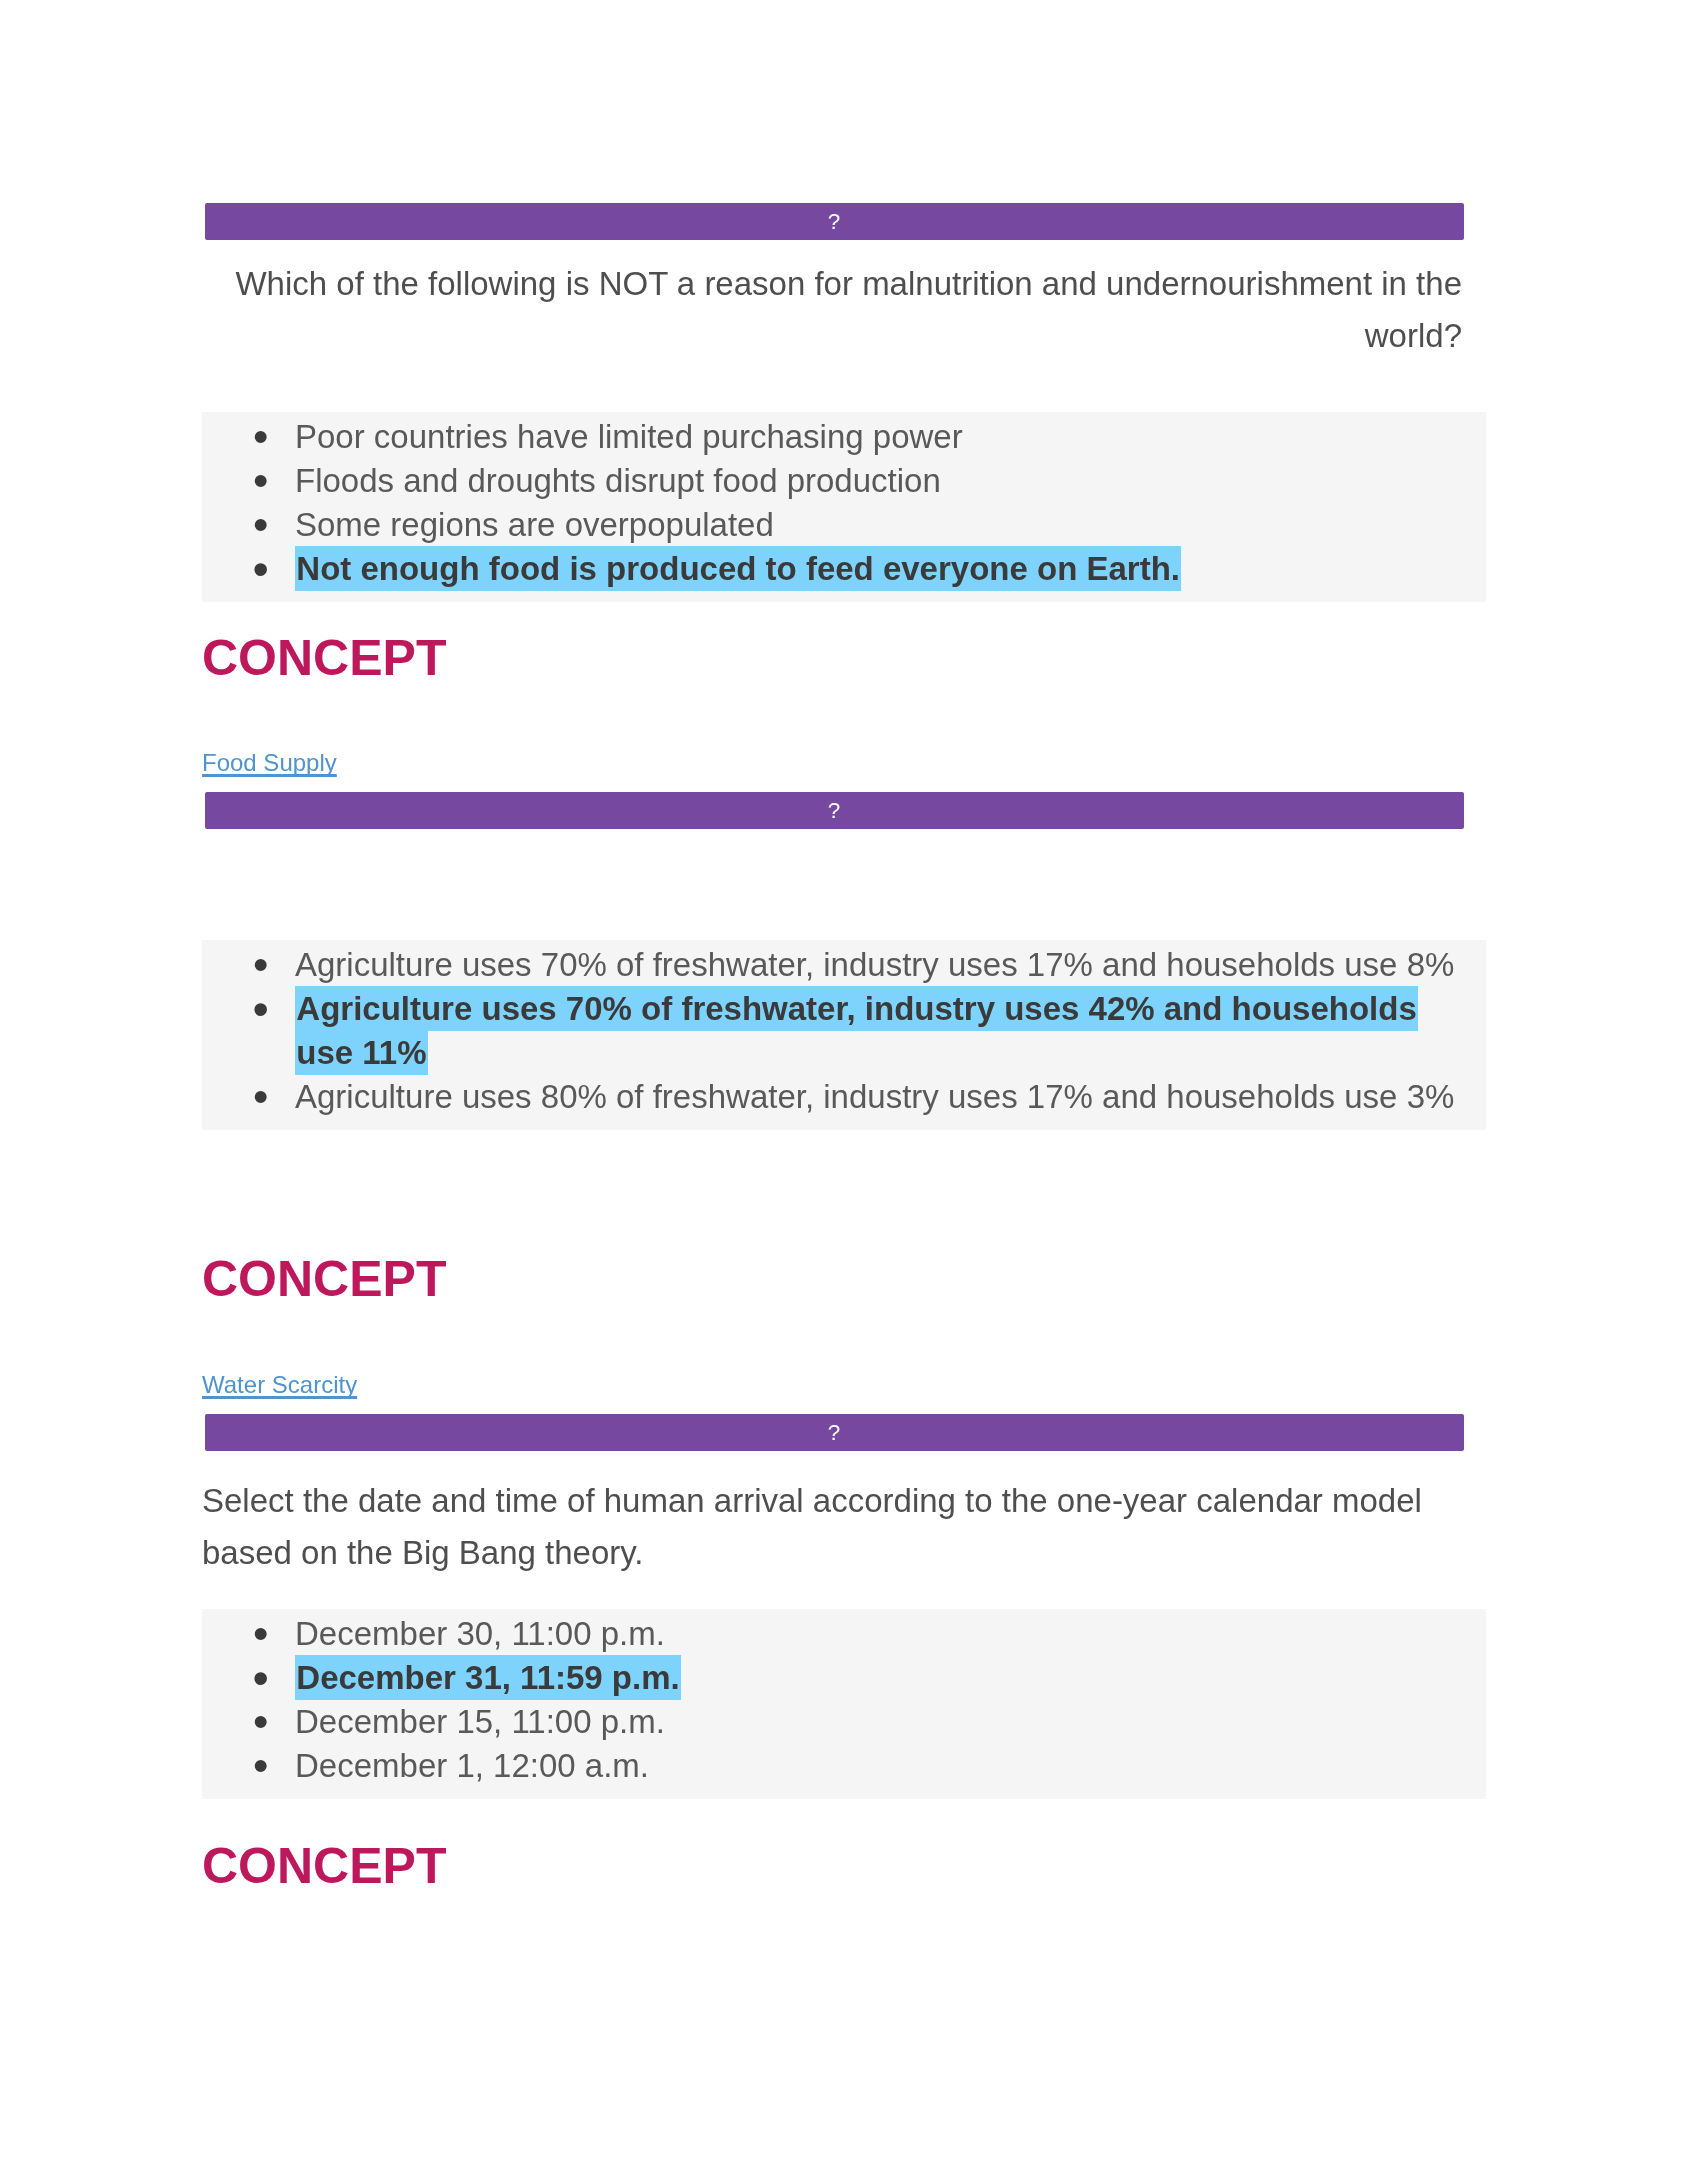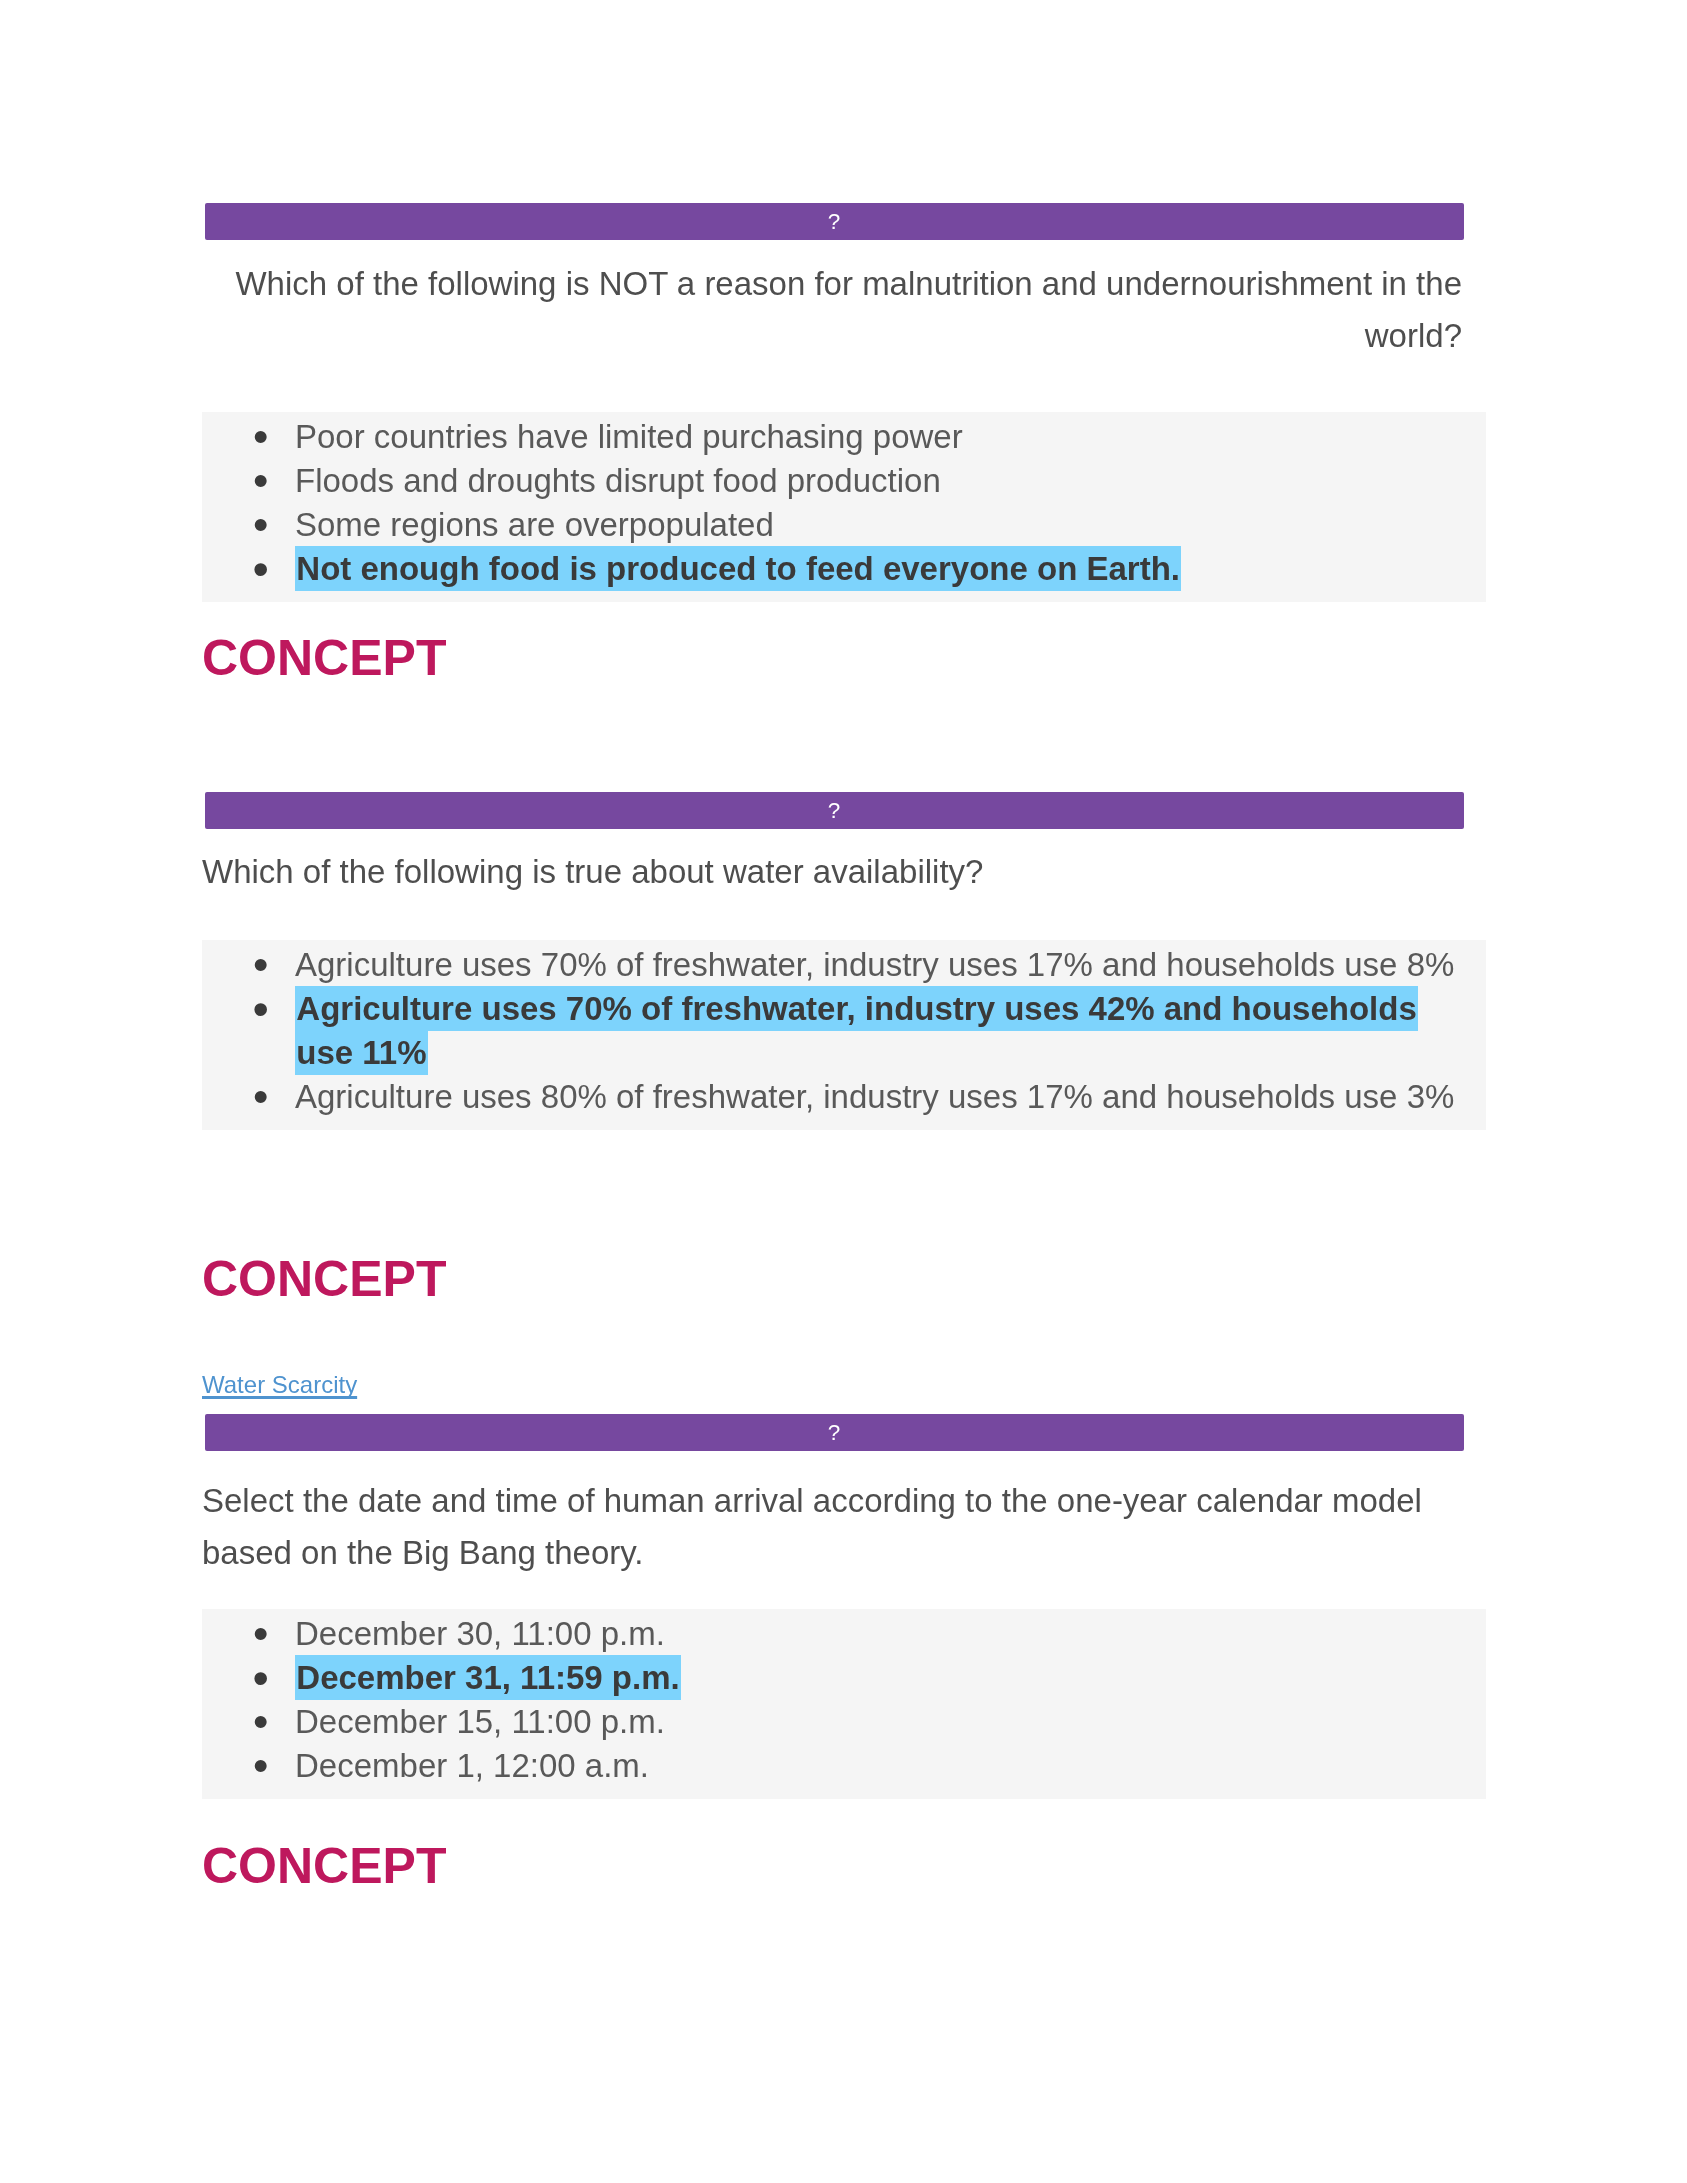--- a/index.html
+++ b/index.html
@@ -58,27 +58,27 @@
       <li>Floods and droughts disrupt food production</li>
       <li>Some regions are overpopulated</li>
       <li class="correct"><span class="hl">Not enough food is produced to feed everyone on Earth.</span></li>
     </ul>
       </div>
   </div>
   <div class="block" style="top:629px;">
     <h2 class="concept">CONCEPT</h2>
   </div>
 
+  <div class="block" style="top:749px;">
+    <a class="clink" href="#">Food Supply</a>
+  </div>
   <div class="block" style="top:792px;">
     <div class="qbar">
         <span class="qmark">?</span>
       </div>
-  </div>
-  <div class="block" style="top:846px;">
-    <div class="qtext">Which of the following is true about water availability?</div>
   </div>
   <div class="block" style="top:940px;">
     <div class="answers">
         <ul>
       <li>Agriculture uses 70% of freshwater, industry uses 17% and households use 8%</li>
       <li class="correct"><span class="hl">Agriculture uses 70% of freshwater, industry uses 42% and households use 11%</span></li>
       <li>Agriculture uses 80% of freshwater, industry uses 17% and households use 3%</li>
     </ul>
       </div>
   </div>

